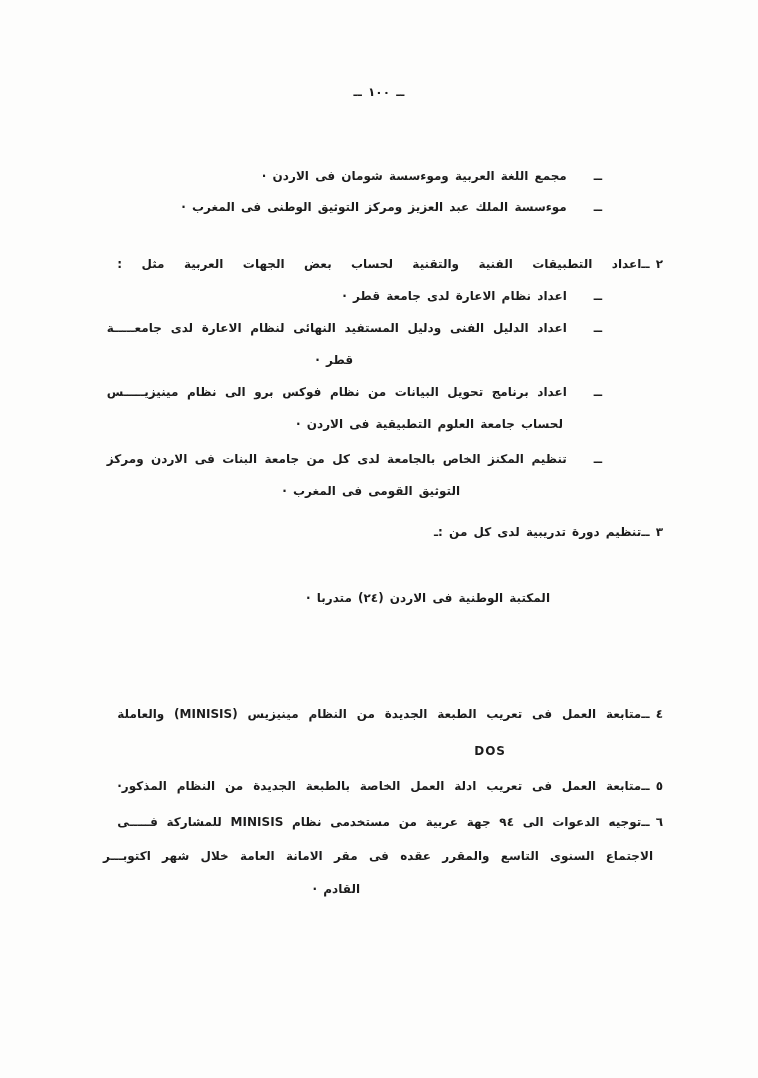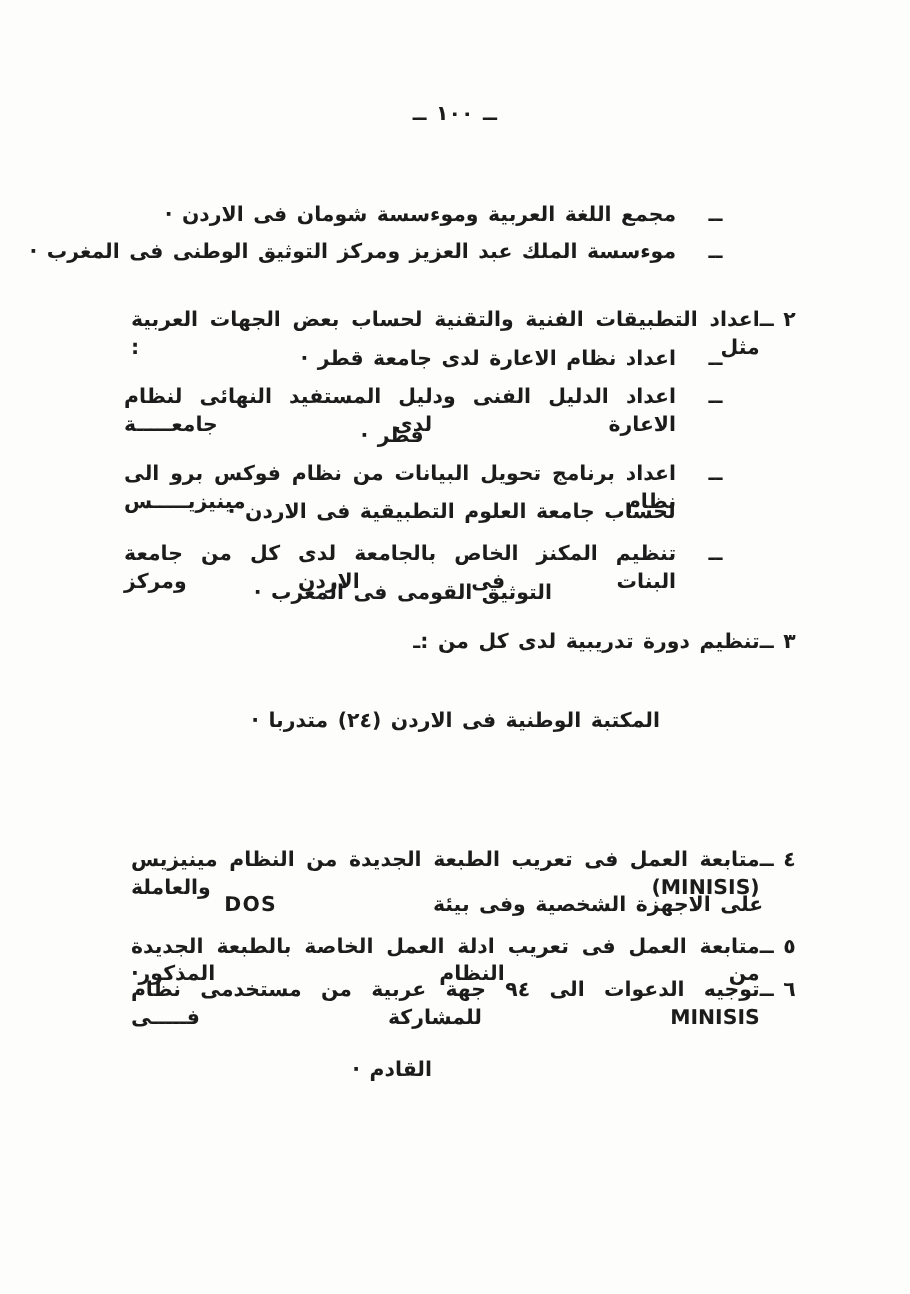--- a/index.html
+++ b/index.html
@@ -3,21 +3,21 @@
 <meta charset="utf-8">
 <style>
   html,body{margin:0;padding:0;background:#ffffff;}
   .page{
     position:relative;
     width:758px;height:1078px;
     background:#fdfdfc;
     color:#1c1c1c;
     font-family:"DejaVu Sans",sans-serif;
     font-weight:bold;
-    font-size:17px;
+    font-size:12px;
     line-height:1.35;
     word-spacing:2px;
     overflow:hidden;
     direction:rtl;
   }
   .line{
     position:absolute;
     display:flex;
     align-items:baseline;
     white-space:nowrap;
@@ -99,31 +99,33 @@
   </div>
   <div class="line" style="top:590px;right:208px">
     <span>المكتبة الوطنية فى الاردن (٢٤) متدربا ·</span>
   </div>
 
   <div class="line" style="top:706px;right:95px">
     <span class="marker-item">٤ ــ</span>
     <span class="jt w-item">متابعة العمل فى تعريب الطبعة الجديدة من النظام مينيزيس (MINISIS) والعاملة</span>
   </div>
   <div class="line" style="top:743px;right:122px">
-    <span>على الاجهزة الشخصية وفى بيئة</span>
     <span class="gap-dos"></span>
     <span class="latin">DOS</span>
   </div>
 
   <div class="line" style="top:778px;right:95px">
     <span class="marker-item">٥ ــ</span>
     <span class="jt w-item">متابعة العمل فى تعريب ادلة العمل الخاصة بالطبعة الجديدة من النظام المذكور·</span>
   </div>
 
   <div class="line" style="top:814px;right:95px">
     <span class="marker-item">٦ ــ</span>
     <span class="jt w-item">توجيه الدعوات الى ٩٤ جهة عربية من مستخدمى نظام MINISIS للمشاركة فـــــى</span>
   </div>
+  <div class="line" style="top:848px;right:105px">
+    <span class="jt w-wide">الاجتماع السنوى التاسع والمقرر عقده فى مقر الامانة العامة خلال شهر اكتوبـــر</span>
+  </div>
   <div class="line" style="top:881px;right:398px">
     <span>القادم ·</span>
   </div>
 
 </div>
 
 </body></html>

